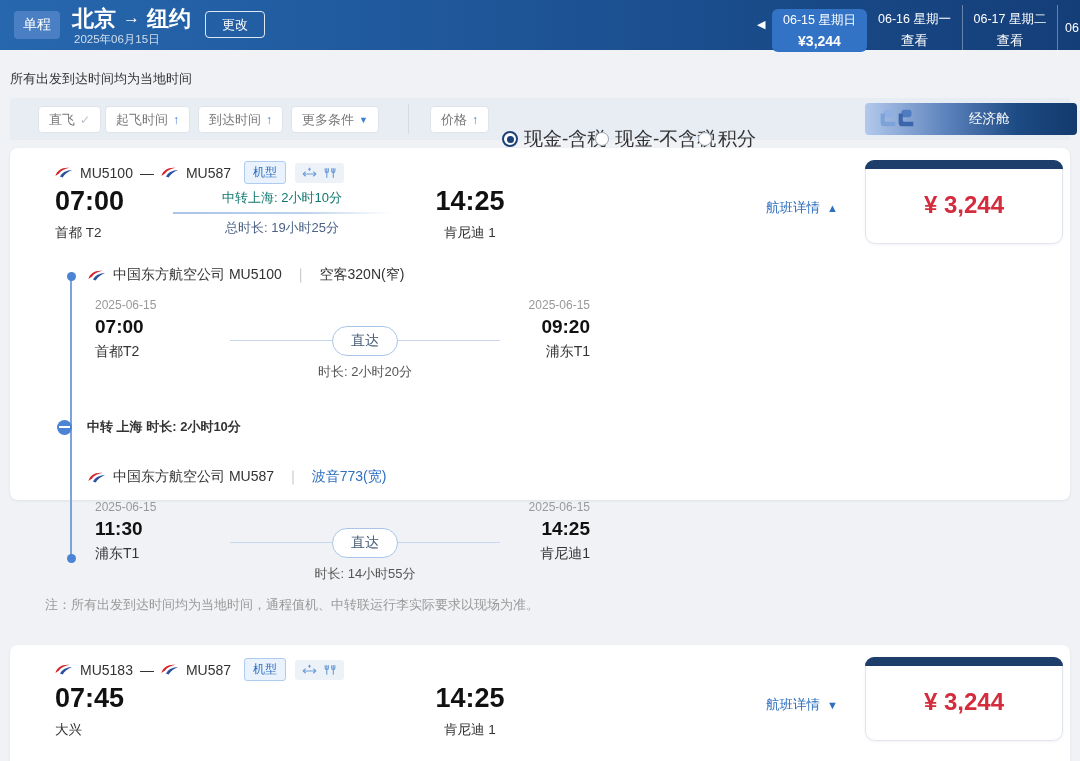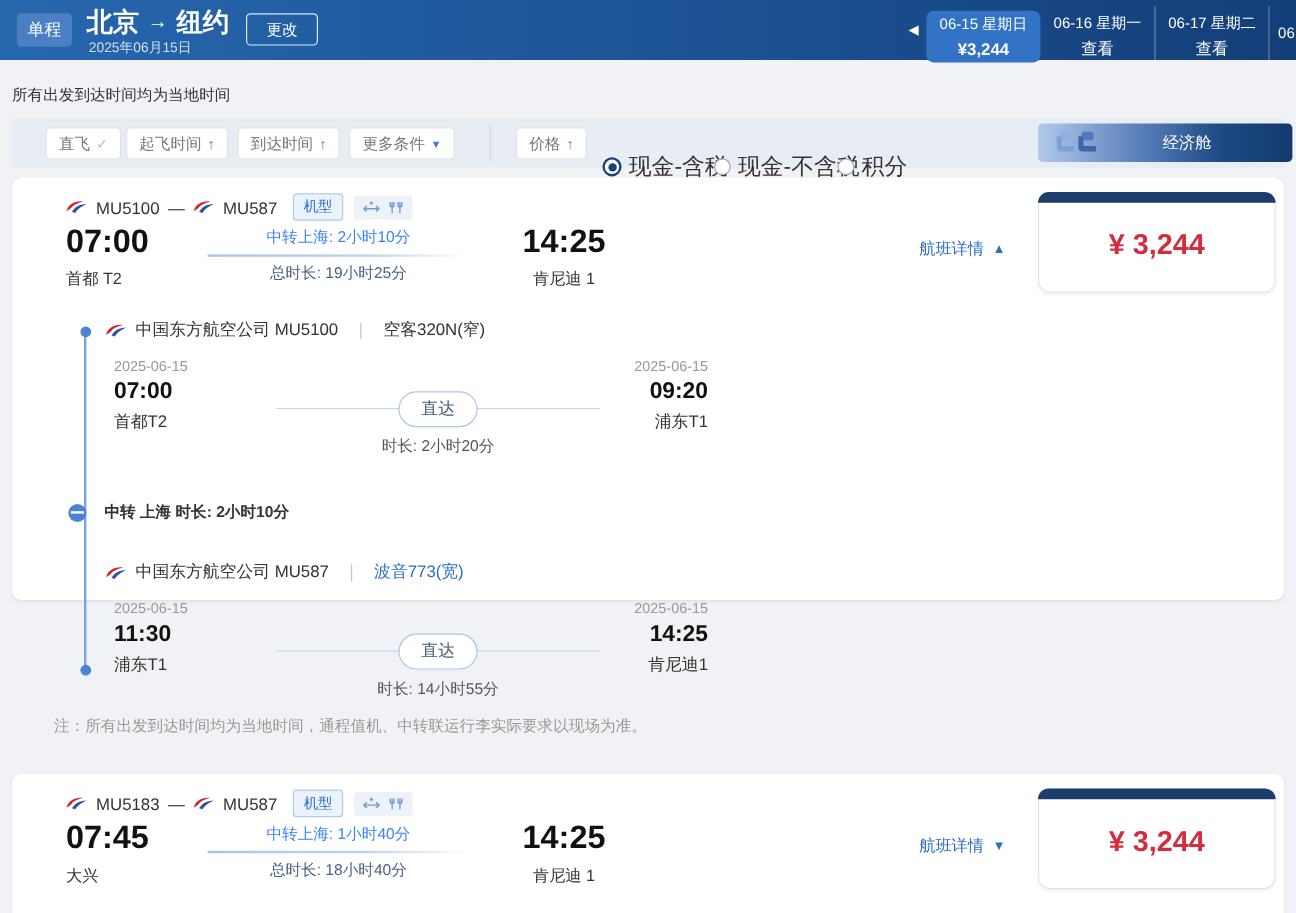--- a/index.html
+++ b/index.html
@@ -54,21 +54,21 @@
   #card2{top:645px;height:130px;}
 
   .flight-head{position:absolute;left:45px;top:13px;display:flex;align-items:center;gap:7px;
                font-size:14px;color:#333;}
   .mtag{background:#eaf2fd;border:1px solid #aecbf0;color:#2e6fc0;font-size:12px;padding:2px 8px;border-radius:3px;margin-left:6px;}
   .amen{display:flex;align-items:center;gap:7px;background:#edf2f9;border-radius:3px;padding:4px 7px;margin-left:2px;}
 
   .dep-time{position:absolute;left:45px;top:38px;font-size:27px;font-weight:bold;color:#111;}
   .dep-air{position:absolute;left:45px;top:76px;font-size:13.5px;color:#333;}
   .midblk{position:absolute;left:163px;top:41px;width:218px;text-align:center;}
-  .midblk .l1{font-size:13px;color:#3b82f6;padding-bottom:5px;}
+  .midblk .l1{font-size:13px;color:#0f766e;padding-bottom:5px;}
   .midblk .gline{height:2px;background:linear-gradient(90deg,#aac4e8 0%,#bcd2ec 60%,rgba(188,210,236,0) 100%);}
   .midblk .l2{font-size:13px;color:#4a6186;padding-top:5px;}
   .arr-time{position:absolute;left:403px;top:38px;width:114px;text-align:center;font-size:27px;font-weight:bold;color:#111;}
   .arr-air{position:absolute;left:403px;top:76px;width:114px;text-align:center;font-size:13.5px;color:#333;}
   .details-toggle{position:absolute;left:756px;top:51px;color:#2e6fc0;font-size:13.5px;display:flex;gap:7px;
                   align-items:center;cursor:pointer;}
   .details-toggle .tri{font-size:11px;}
   .pricebox{position:absolute;left:855px;top:12px;width:198px;height:84px;border:1px solid #e2e6ec;
             border-radius:10px;background:#fff;box-shadow:0 1px 3px rgba(20,40,80,.06);box-sizing:border-box;cursor:pointer;}
   .pricebox .pbar{height:9px;background:#1d3e6b;border-radius:9px 9px 0 0;margin:-1px -1px 0 -1px;}
@@ -316,25 +316,20 @@
         <svg width="13" height="12" viewBox="0 0 14 12">
             <g stroke="#6b9bd6" stroke-width="1.2" fill="none">
               <path d="M3 1 v10 M1.3 1 v3 q0 1.6 1.7 1.6 q1.7 0 1.7 -1.6 v-3"></path>
               <path d="M10 1 v10 M8.3 1 v3 q0 1.6 1.7 1.6 q1.7 0 1.7 -1.6 v-3"></path>
             </g>
           </svg>
       </span>
     </div>
     <div class="dep-time">07:45</div>
     <div class="dep-air">大兴</div>
-    <div class="midblk">
-      <div class="l1">中转上海: 1小时40分</div>
-      <div class="gline"></div>
-      <div class="l2">总时长: 18小时40分</div>
-    </div>
     <div class="arr-time">14:25</div>
     <div class="arr-air">肯尼迪 1</div>
     <div class="details-toggle">
       <span>航班详情</span>
       <span class="tri">▼</span>
     </div>
     <div class="pricebox">
       <div class="pbar"></div>
       <div class="pval">¥ 3,244</div>
     </div>

